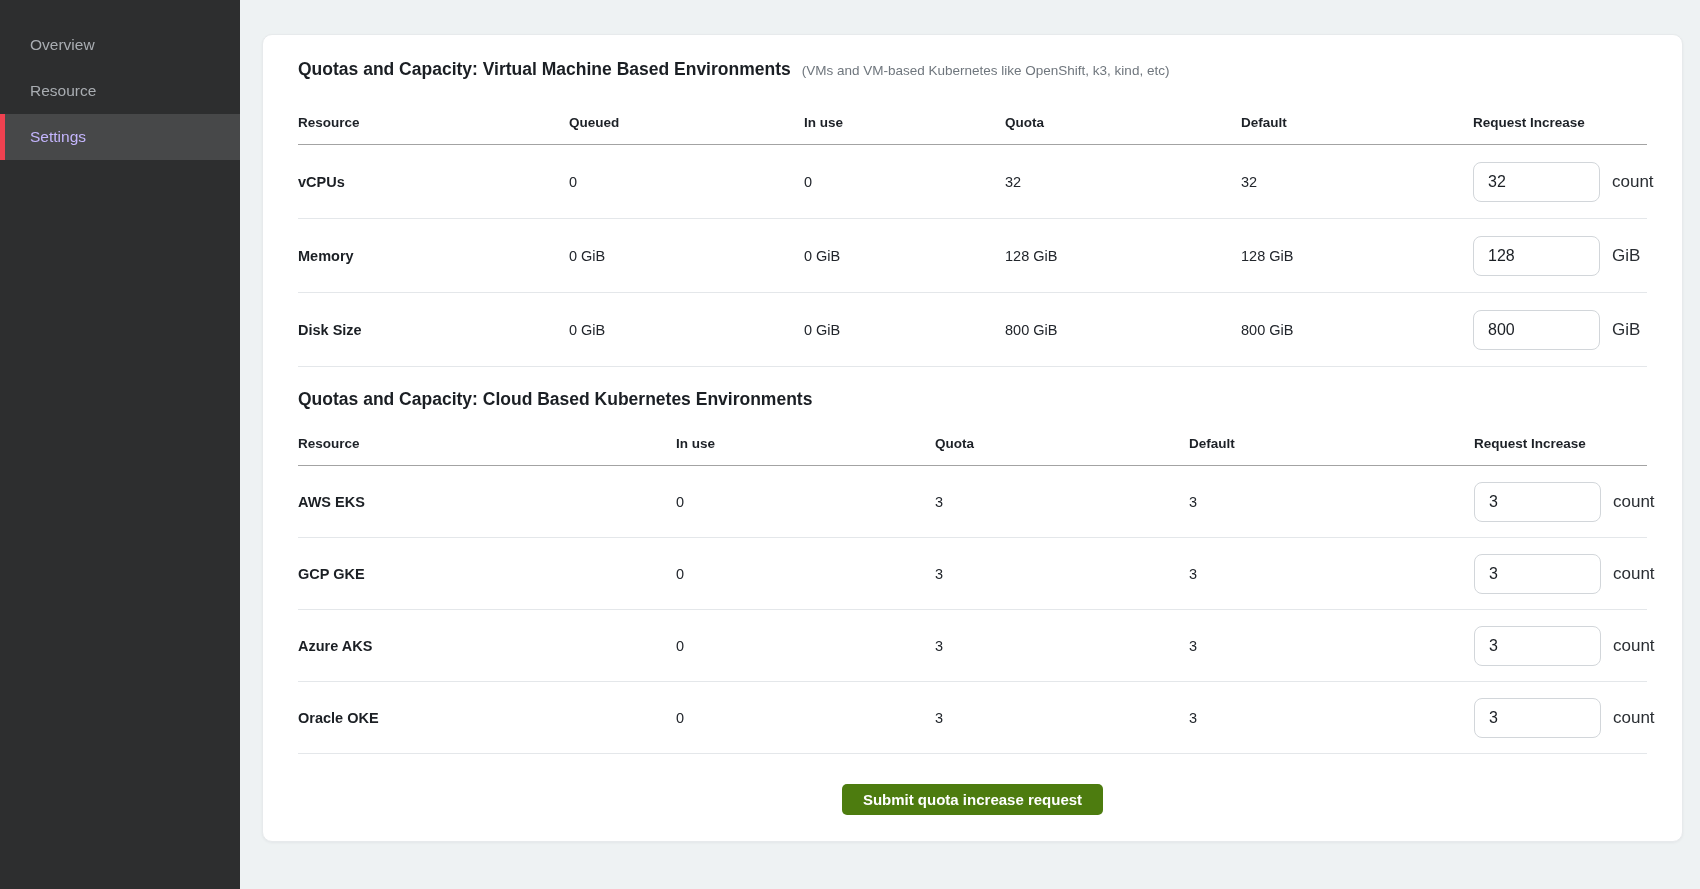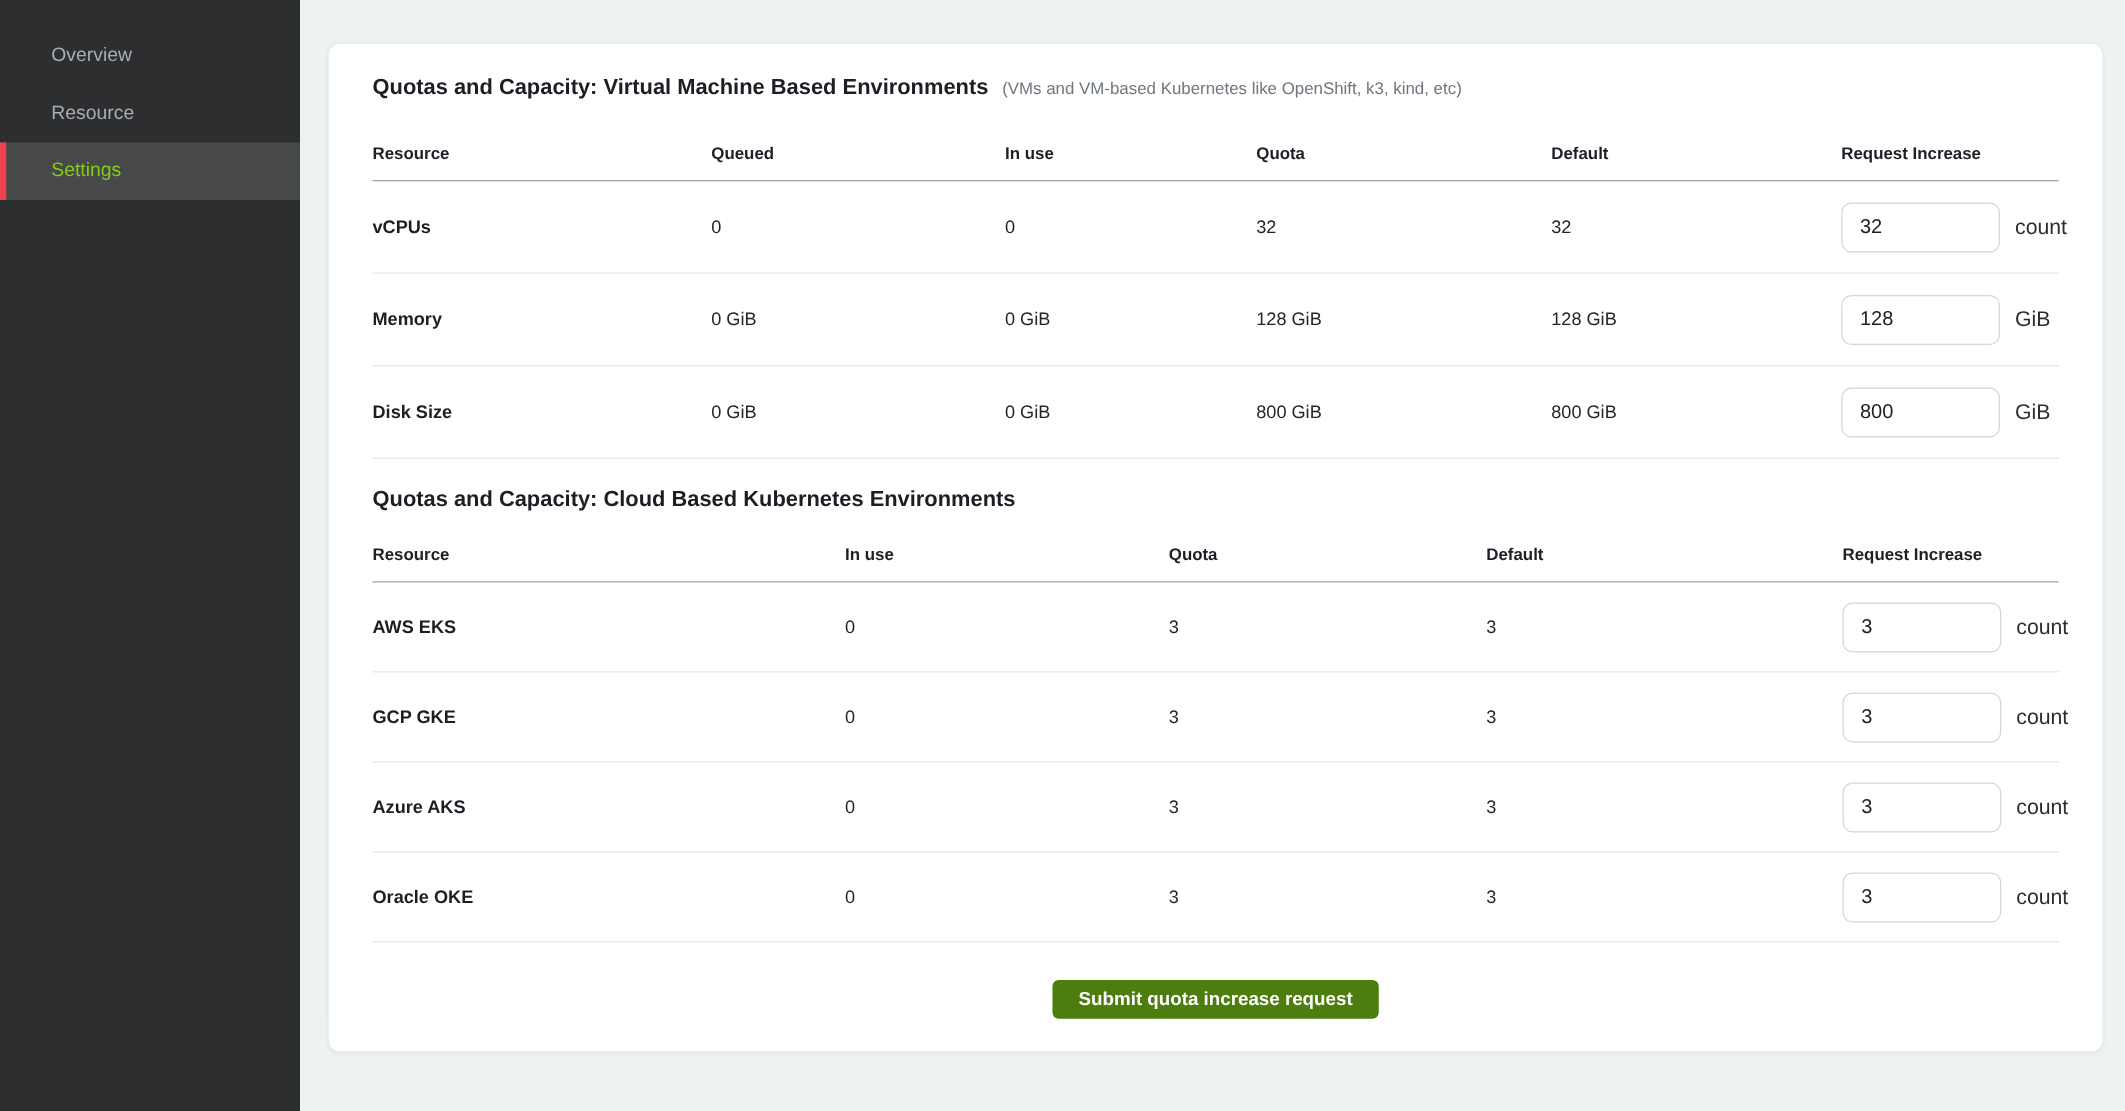--- a/index.html
+++ b/index.html
@@ -14,30 +14,30 @@
 
   
   .sidebar {
     width:240px; flex-shrink:0;
     background:#2d2e2f;
     padding-top:22px;
   }
   .nav-item {
     height:46px;
     display:flex; align-items:center;
-    padding-left:36px;
+    padding-left:25px;
     border-left:5px solid transparent;
     color:#a9adb2;
     font-size:15.5px;
     cursor:pointer;
   }
   .nav-item.active {
     background:#474849;
     border-left-color:#ef4150;
-    color:#84cc16;
+    color:#c4b5fd;
   }
 
   
   .main { flex:1; padding:17px 0 0 22px; }
   .page-title {
     font-size:22.5px;
     font-weight:700;
     color:#15181b;
     letter-spacing:.1px;
   }

